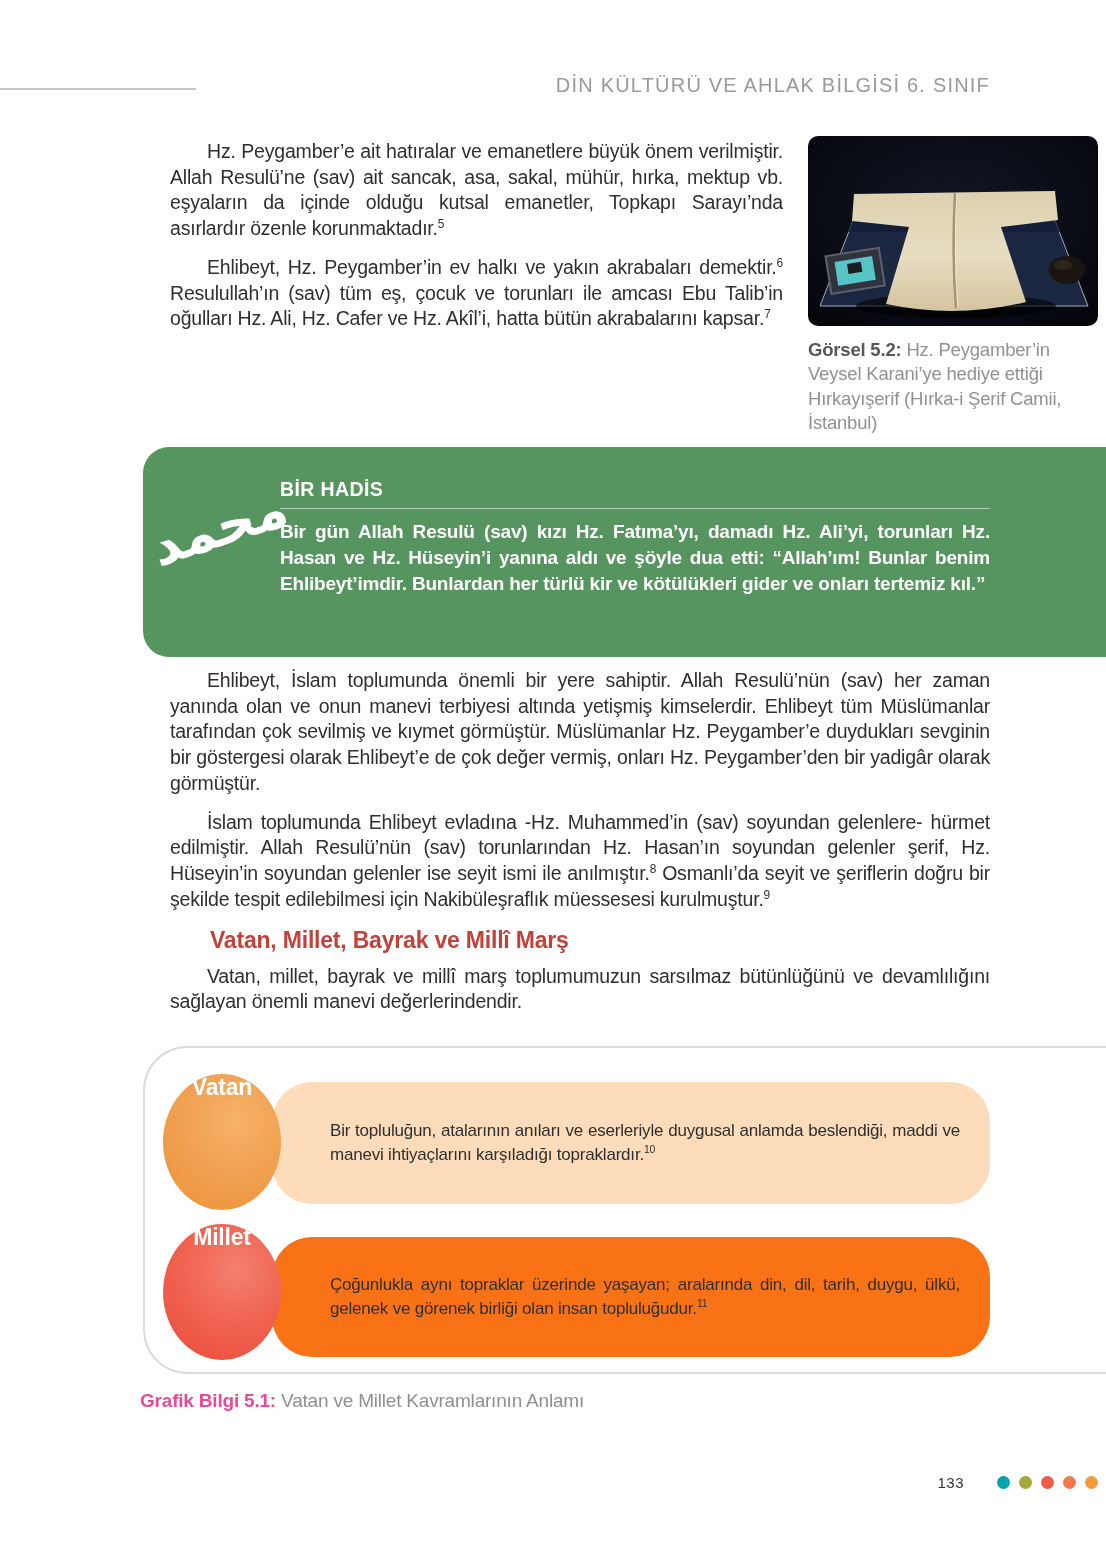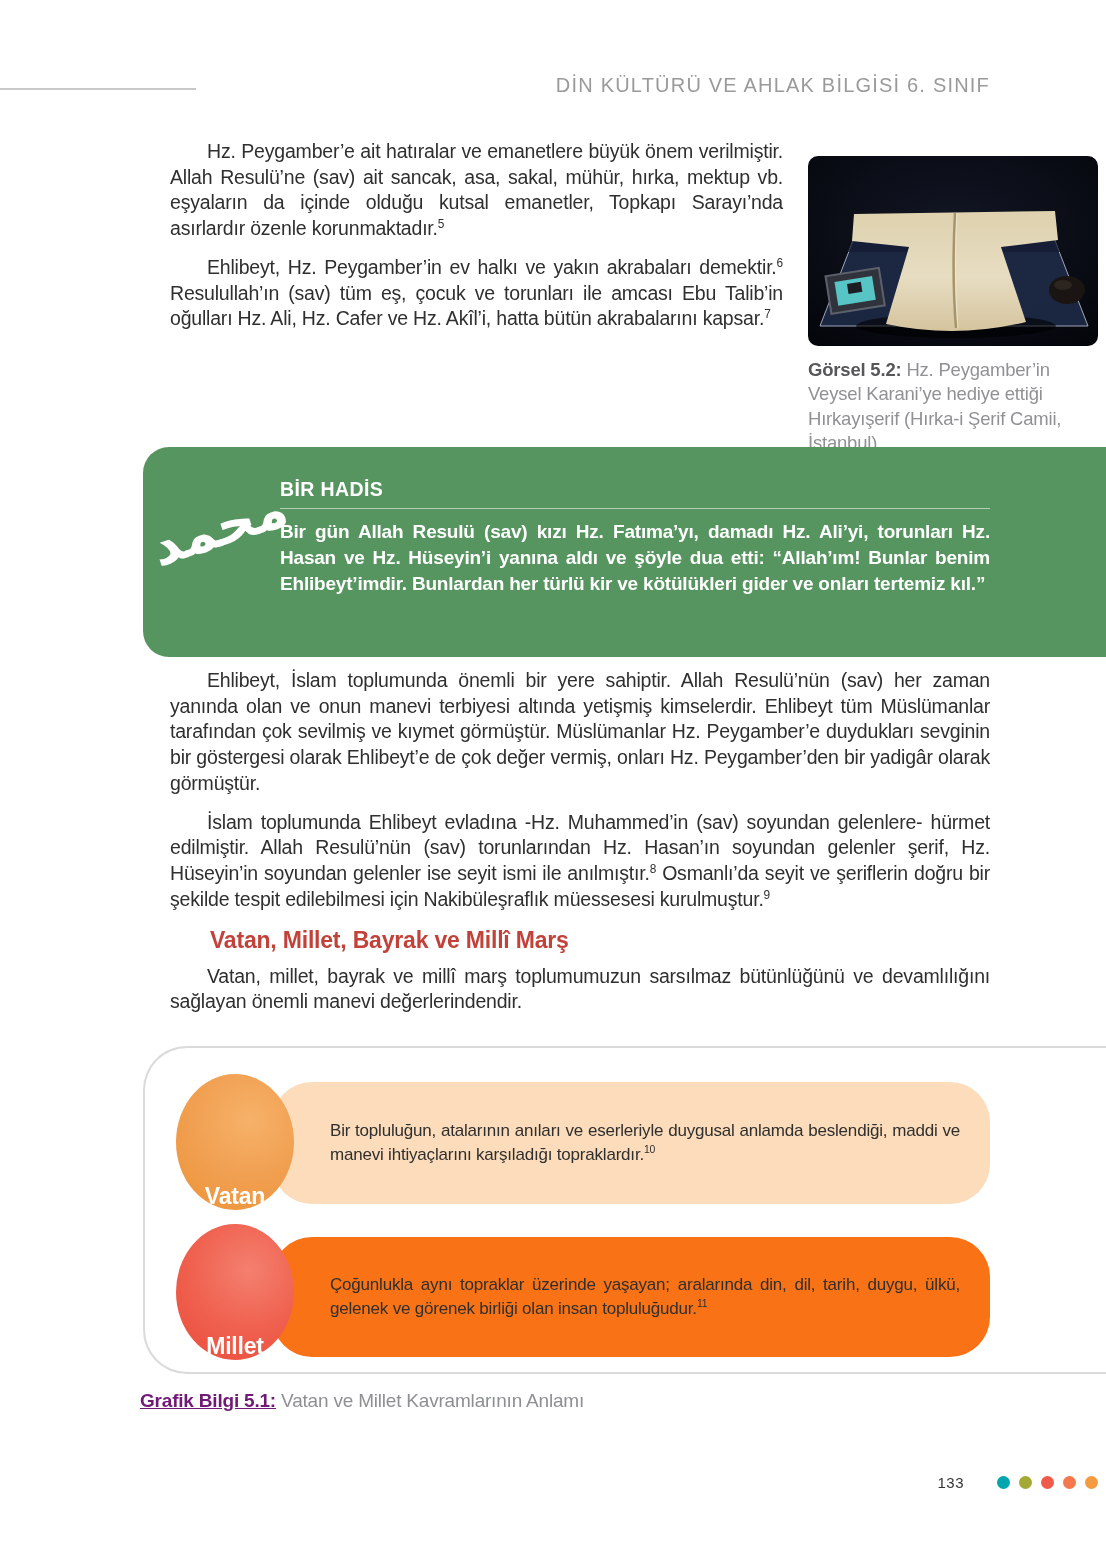--- a/index.html
+++ b/index.html
@@ -14,21 +14,21 @@
     font-size:20px;letter-spacing:1.2px;color:#9a9a9a;font-weight:500;
   }
   
   .intro{position:absolute;left:170px;top:139px;width:613px;}
   .para{
     font-size:19.5px;line-height:1.32;text-align:justify;letter-spacing:-0.2px;
     margin:0 0 13px 0;text-indent:37px;color:#2f2f2f;
   }
   sup{font-size:61%;line-height:0;vertical-align:super;}
   
-  .figure{position:absolute;left:808px;top:156px;width:292px;}
+  .figure{position:absolute;left:808px;top:136px;width:292px;}
   .photo{width:290px;height:190px;border-radius:10px;overflow:hidden;display:block;}
   .fig-cap{margin-top:12px;font-size:18.5px;line-height:1.32;color:#8f9194;letter-spacing:-0.2px;}
   .fig-cap b{color:#565759;font-weight:bold;}
   
   .hadis{
     position:absolute;left:143px;top:447px;right:0;height:210px;
     background:#579560;border-radius:26px 0 0 26px;color:#ffffff;
   }
   .hadis-icon{
     position:absolute;left:16px;top:10px;width:120px;height:140px;
@@ -52,28 +52,28 @@
     border:2px solid #dadada;border-right:none;border-radius:44px 0 0 44px;box-sizing:border-box;
   }
   .band{
     position:absolute;left:127px;width:718px;border-radius:40px;
     display:flex;align-items:center;box-sizing:border-box;padding:10px 30px 10px 58px;
   }
   .band-vatan{top:34px;height:122px;background:#fcdcba;}
   .band-millet{top:189px;height:120px;background:#f97316;}
   .band p{margin:0;font-size:17px;line-height:1.42;text-align:justify;letter-spacing:-0.2px;color:#2f2f2f;}
   .circle{
-    position:absolute;left:31px;width:118px;height:136px;border-radius:50%;
-    display:flex;align-items:flex-end;justify-content:center;
+    position:absolute;left:18px;width:118px;height:136px;border-radius:50%;
+    display:flex;align-items:flex-start;justify-content:center;
     color:#ffffff;font-weight:bold;font-size:23px;letter-spacing:-0.2px;
   }
   .circle-vatan{top:26px;background:radial-gradient(circle at 62% 34%, #f6b269 0%, #f1a052 48%, #ec9236 100%);}
   .circle-millet{top:176px;background:radial-gradient(circle at 62% 34%, #f4806f 0%, #f0614f 50%, #ea4a3a 100%);}
   .gfx-cap{position:absolute;left:140px;top:1390px;font-size:19px;color:#8d8f92;letter-spacing:-0.2px;}
-  .gfx-cap b{color:#701a75;text-decoration:underline;}
+  .gfx-cap b{color:#ec4899;}
   
   .footer{position:absolute;top:1474px;right:8px;display:flex;align-items:center;}
   .pageno{font-size:15px;color:#353535;margin-right:24px;letter-spacing:0.5px;}
   .dot{width:13px;height:13px;border-radius:50%;margin-left:9px;}
   .dot1{background:#00a5ad;}.dot2{background:#a3a933;}.dot3{background:#ef5a4b;}
   .dot4{background:#f4774e;}.dot5{background:#f49b3f;}
 </style>
 </head>
 <body>
 

